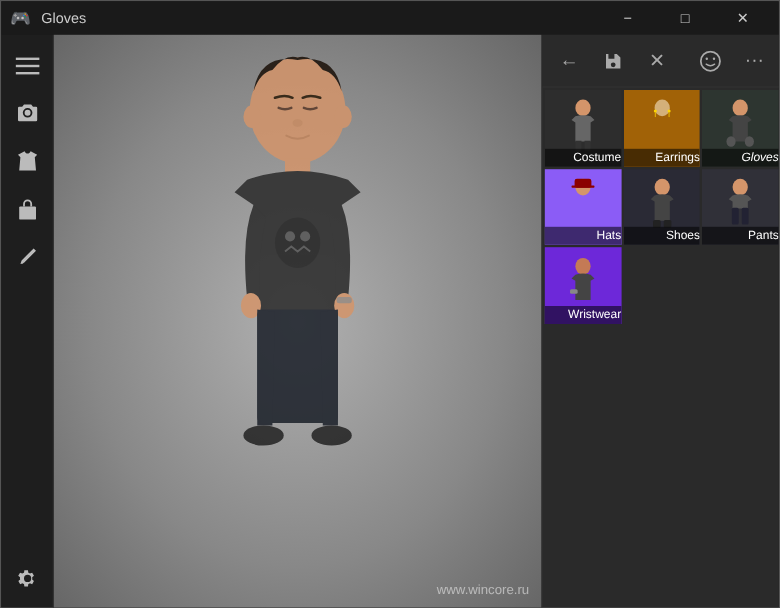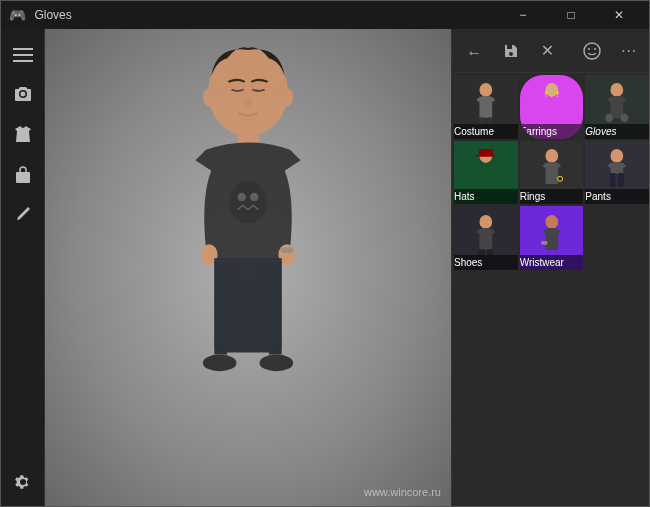--- a/index.html
+++ b/index.html
@@ -159,21 +159,21 @@
       align-items: center;
       justify-content: center;
     }
     .grid-item-label {
       position: relative;
       z-index: 2;
       color: white;
       font-size: 10px;
       background: rgba(0,0,0,0.55);
       width: 100%;
-      text-align: left;
+      text-align: right;
       padding: 2px 0;
     }
 
     
     .figure-svg {
       width: 100%;
       height: 100%;
       opacity: 0.85;
     }
   </style>
@@ -314,21 +314,21 @@
           <div class="grid-item-bg">
             <svg viewBox="0 0 50 80" width="100%" height="80%">
               <ellipse cx="25" cy="14" rx="10" ry="11" fill="#d4956a"></ellipse>
               <path d="M15 25 L10 30 L15 33 L15 58 L35 58 L35 33 L40 30 L35 25 Q25 22 15 25Z" fill="#666"></path>
               <rect x="15" y="57" width="8" height="14" fill="#333"></rect>
               <rect x="27" y="57" width="8" height="14" fill="#333"></rect>
             </svg>
           </div>
           <div class="grid-item-label">Costume</div>
         </div>
-        <div class="grid-item" style="background: #d946ef; border-radius: 23px;">
+        <div class="grid-item" style="background: #a16207;">
           <div class="grid-item-bg">
             <svg viewBox="0 0 50 80" width="100%" height="80%">
               <ellipse cx="25" cy="14" rx="10" ry="11" fill="#d4b07a"></ellipse>
               <circle cx="16" cy="18" r="2" fill="#ffd700"></circle>
               <circle cx="34" cy="18" r="2" fill="#ffd700"></circle>
               <line x1="16" y1="20" x2="16" y2="26" stroke="#ffd700" stroke-width="1"></line>
               <line x1="34" y1="20" x2="34" y2="26" stroke="#ffd700" stroke-width="1"></line>
             </svg>
           </div>
           <div class="grid-item-label">Earrings</div>
@@ -337,62 +337,52 @@
           <div class="grid-item-bg">
             <svg viewBox="0 0 50 80" width="100%" height="80%">
               <ellipse cx="25" cy="14" rx="10" ry="11" fill="#d4956a"></ellipse>
               <path d="M15 25 L10 30 L15 33 L15 58 L35 58 L35 33 L40 30 L35 25 Q25 22 15 25Z" fill="#444"></path>
               <ellipse cx="13" cy="58" rx="6" ry="7" fill="#555"></ellipse>
               <ellipse cx="37" cy="58" rx="6" ry="7" fill="#555"></ellipse>
             </svg>
           </div>
           <div class="grid-item-label">Gloves</div>
         </div>
-        <div class="grid-item" style="background: #14532d;">
+        <div class="grid-item" style="background: #8b5cf6;">
           <div class="grid-item-bg">
             <svg viewBox="0 0 50 80" width="100%" height="80%">
               <ellipse cx="25" cy="14" rx="10" ry="11" fill="#d4956a"></ellipse>
               <rect x="14" y="3" width="22" height="12" rx="3" fill="#8B0000"></rect>
               <rect x="10" y="12" width="30" height="3" rx="1" fill="#8B0000"></rect>
             </svg>
           </div>
           <div class="grid-item-label">Hats</div>
         </div>
-        <div class="grid-item" style="background: rgb(48, 48, 48);">
-          <div class="grid-item-bg">
-            <svg viewBox="0 0 50 80" width="100%" height="80%">
-              <ellipse cx="25" cy="14" rx="10" ry="11" fill="#d4956a"></ellipse>
-              <path d="M15 25 L10 30 L15 33 L15 58 L35 58 L35 33 L40 30 L35 25 Q25 22 15 25Z" fill="#555"></path>
-              <circle cx="38" cy="50" r="4" fill="none" stroke="#ffd700" stroke-width="1.5"></circle>
-            </svg>
-          </div>
-          <div class="grid-item-label">Rings</div>
+        <div class="grid-item" style="background: rgb(42, 42, 53);">
+          <div class="grid-item-bg">
+            <svg viewBox="0 0 50 80" width="100%" height="80%">
+              <ellipse cx="25" cy="14" rx="10" ry="11" fill="#d4956a"></ellipse>
+              <path d="M15 25 L10 30 L15 33 L15 58 L35 58 L35 33 L40 30 L35 25 Q25 22 15 25Z" fill="#444"></path>
+              <rect x="13" y="57" width="10" height="10" rx="2" fill="#222"></rect>
+              <rect x="27" y="57" width="10" height="10" rx="2" fill="#222"></rect>
+            </svg>
+          </div>
+          <div class="grid-item-label">Shoes</div>
         </div>
         <div class="grid-item" style="background: rgb(48, 48, 56);">
           <div class="grid-item-bg">
             <svg viewBox="0 0 50 80" width="100%" height="80%">
               <ellipse cx="25" cy="14" rx="10" ry="11" fill="#d4956a"></ellipse>
               <path d="M15 25 L10 30 L15 33 L15 42 L35 42 L35 33 L40 30 L35 25 Q25 22 15 25Z" fill="#555"></path>
               <rect x="14" y="41" width="9" height="22" rx="2" fill="#223"></rect>
               <rect x="27" y="41" width="9" height="22" rx="2" fill="#223"></rect>
             </svg>
           </div>
           <div class="grid-item-label">Pants</div>
         </div>
-        <div class="grid-item" style="background: rgb(42, 42, 53);">
-          <div class="grid-item-bg">
-            <svg viewBox="0 0 50 80" width="100%" height="80%">
-              <ellipse cx="25" cy="14" rx="10" ry="11" fill="#d4956a"></ellipse>
-              <path d="M15 25 L10 30 L15 33 L15 58 L35 58 L35 33 L40 30 L35 25 Q25 22 15 25Z" fill="#444"></path>
-              <rect x="13" y="57" width="10" height="10" rx="2" fill="#222"></rect>
-              <rect x="27" y="57" width="10" height="10" rx="2" fill="#222"></rect>
-            </svg>
-          </div>
-          <div class="grid-item-label">Shoes</div>
-        </div>
         <div class="grid-item" style="background: #6d28d9;">
           <div class="grid-item-bg">
             <svg viewBox="0 0 50 80" width="100%" height="80%">
               <ellipse cx="25" cy="14" rx="10" ry="11" fill="#c47a55"></ellipse>
               <path d="M15 25 L10 30 L15 33 L15 58 L35 58 L35 33 L40 30 L35 25 Q25 22 15 25Z" fill="#444"></path>
               <rect x="8" y="44" width="10" height="6" rx="2" fill="#888"></rect>
             </svg>
           </div>
           <div class="grid-item-label">Wristwear</div>
         </div>

